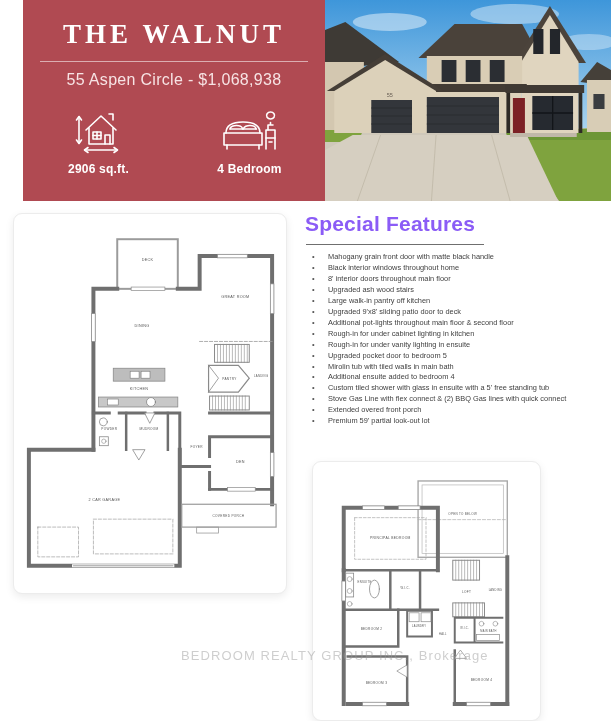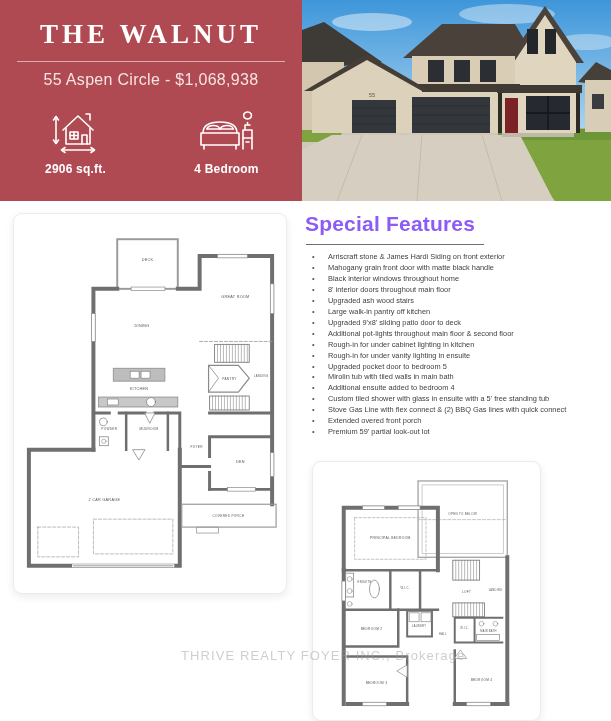--- a/index.html
+++ b/index.html
@@ -1,20 +1,20 @@
 <!DOCTYPE html>
 <html><head>
 <meta charset="utf-8">
 <style>
   * { box-sizing: border-box; margin: 0; padding: 0; }
   body { font-family: "Liberation Sans", sans-serif; background: #fff; }
   .page { position: relative; width: 611px; height: 721px; background: #fff; overflow: hidden; }
 
   
-  .header { display: flex; height: 255px; }
+  .header { display: flex; height: 255px; padding-left: 23px; }
   .brand { width: 302px; height: 201px; background: #b04a52; color: #fff; flex-shrink: 0; }
   .brand-title { font-family: "Liberation Serif", serif; font-size: 27px; font-weight: bold;
                  letter-spacing: 4px; text-align: center; padding-top: 19px; }
   .brand-divider { width: 268px; height: 1px; background: rgba(255,255,255,.55); margin: 11px auto 0; }
   .brand-subtitle { text-align: center; font-size: 16px; font-weight: 400; color: #f7e3e4;
                     margin-top: 9px; letter-spacing: .3px; }
   .stats { display: flex; margin-top: 19px; text-align: center; }
   .stat { flex: 1; display: flex; flex-direction: column; align-items: center; }
   .stat svg { height: 47px; display: block; }
   .stat-label { margin-top: 7px; font-size: 12px; font-weight: bold; letter-spacing: .2px; }
@@ -227,21 +227,20 @@
         <text x="91" y="289" font-size="3.8">2 CAR GARAGE</text>
         <text x="216" y="305" font-size="3.2">COVERED PORCH</text>
       </g>
     </svg>
   </div>
 
   <div class="features">
     <div class="features-heading">Special Features</div>
     <div class="features-rule"></div>
     <ul class="features-list">
-      <li>Arriscraft stone &amp; James Hardi Siding on front exterior</li>
       <li>Mahogany grain front door with matte black handle</li>
       <li>Black interior windows throughout home</li>
       <li>8' interior doors throughout main floor</li>
       <li>Upgraded ash wood stairs</li>
       <li>Large walk-in pantry off kitchen</li>
       <li>Upgraded 9'x8' sliding patio door to deck</li>
       <li>Additional pot-lights throughout main floor &amp; second floor</li>
       <li>Rough-in for under cabinet lighting in kitchen</li>
       <li>Rough-in for under vanity lighting in ensuite</li>
       <li>Upgraded pocket door to bedroom 5</li>
@@ -311,15 +310,15 @@
         <text x="107" y="166" font-size="2.6">LAUNDRY</text>
         <text x="131" y="174" font-size="2.6">HALL</text>
         <text x="177" y="171" font-size="2.6">MAIN BATH</text>
         <text x="64" y="224" font-size="3.2">BEDROOM 3</text>
         <text x="170" y="221" font-size="3.2">BEDROOM 4</text>
         <text x="153" y="168" font-size="2.6">W.I.C.</text>
       </g>
     </svg>
   </div>
 
-  <div class="watermark">THRIVE REALTY FOYER INC., Brokerage</div>
+  <div class="watermark">BEDROOM REALTY GROUP INC., Brokerage</div>
 
 </div>
 
 </body></html>

